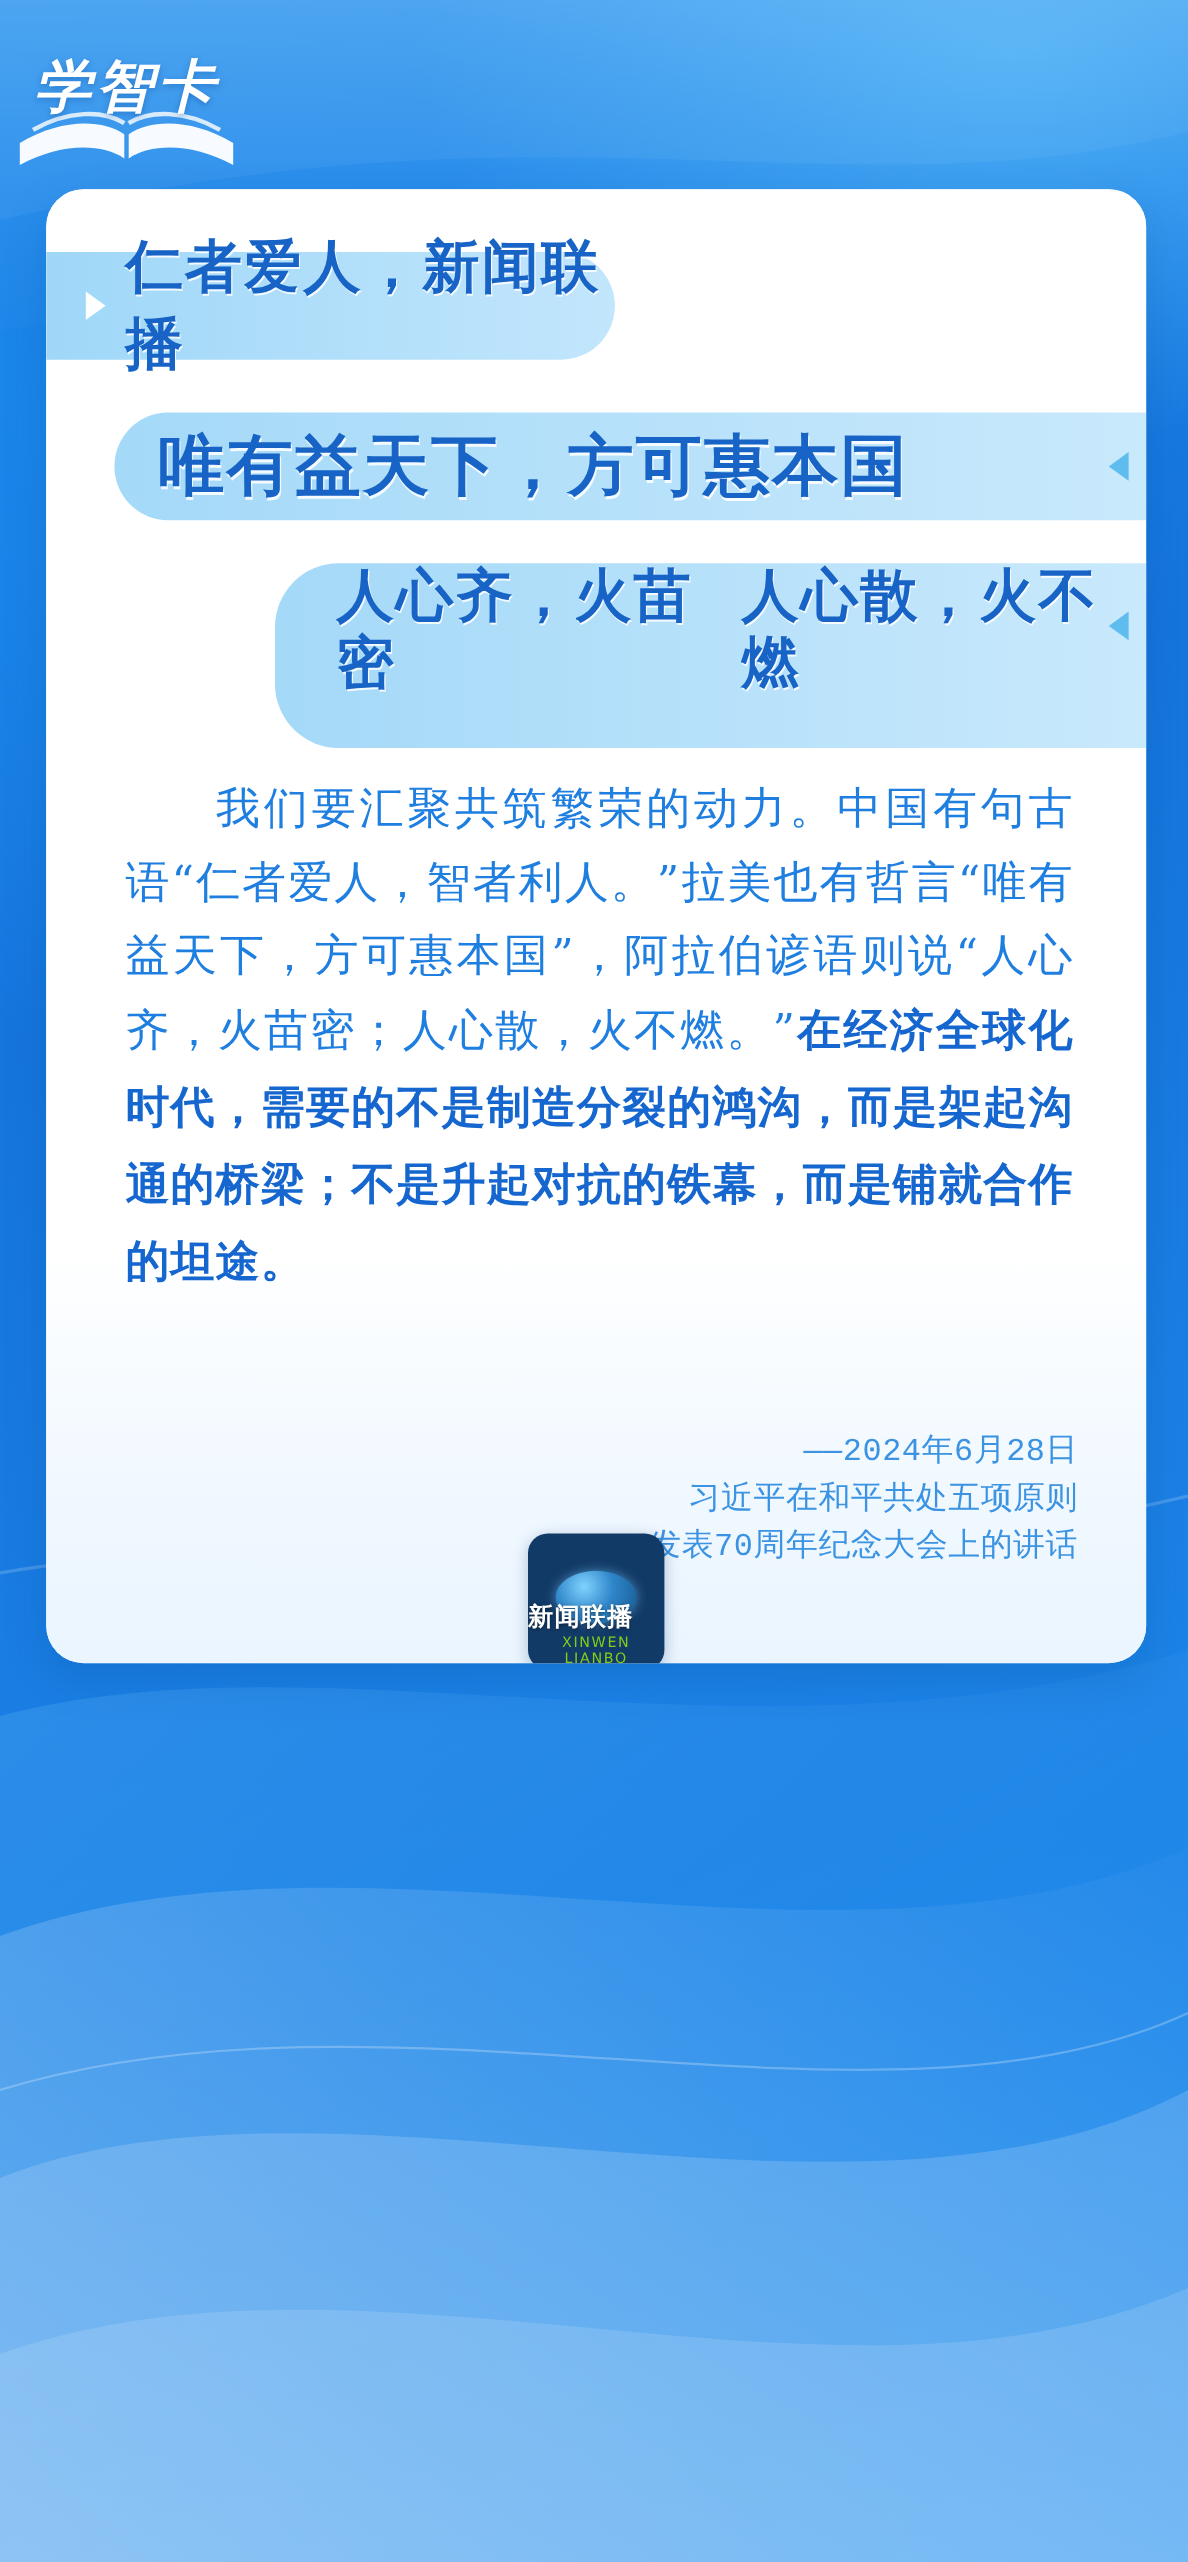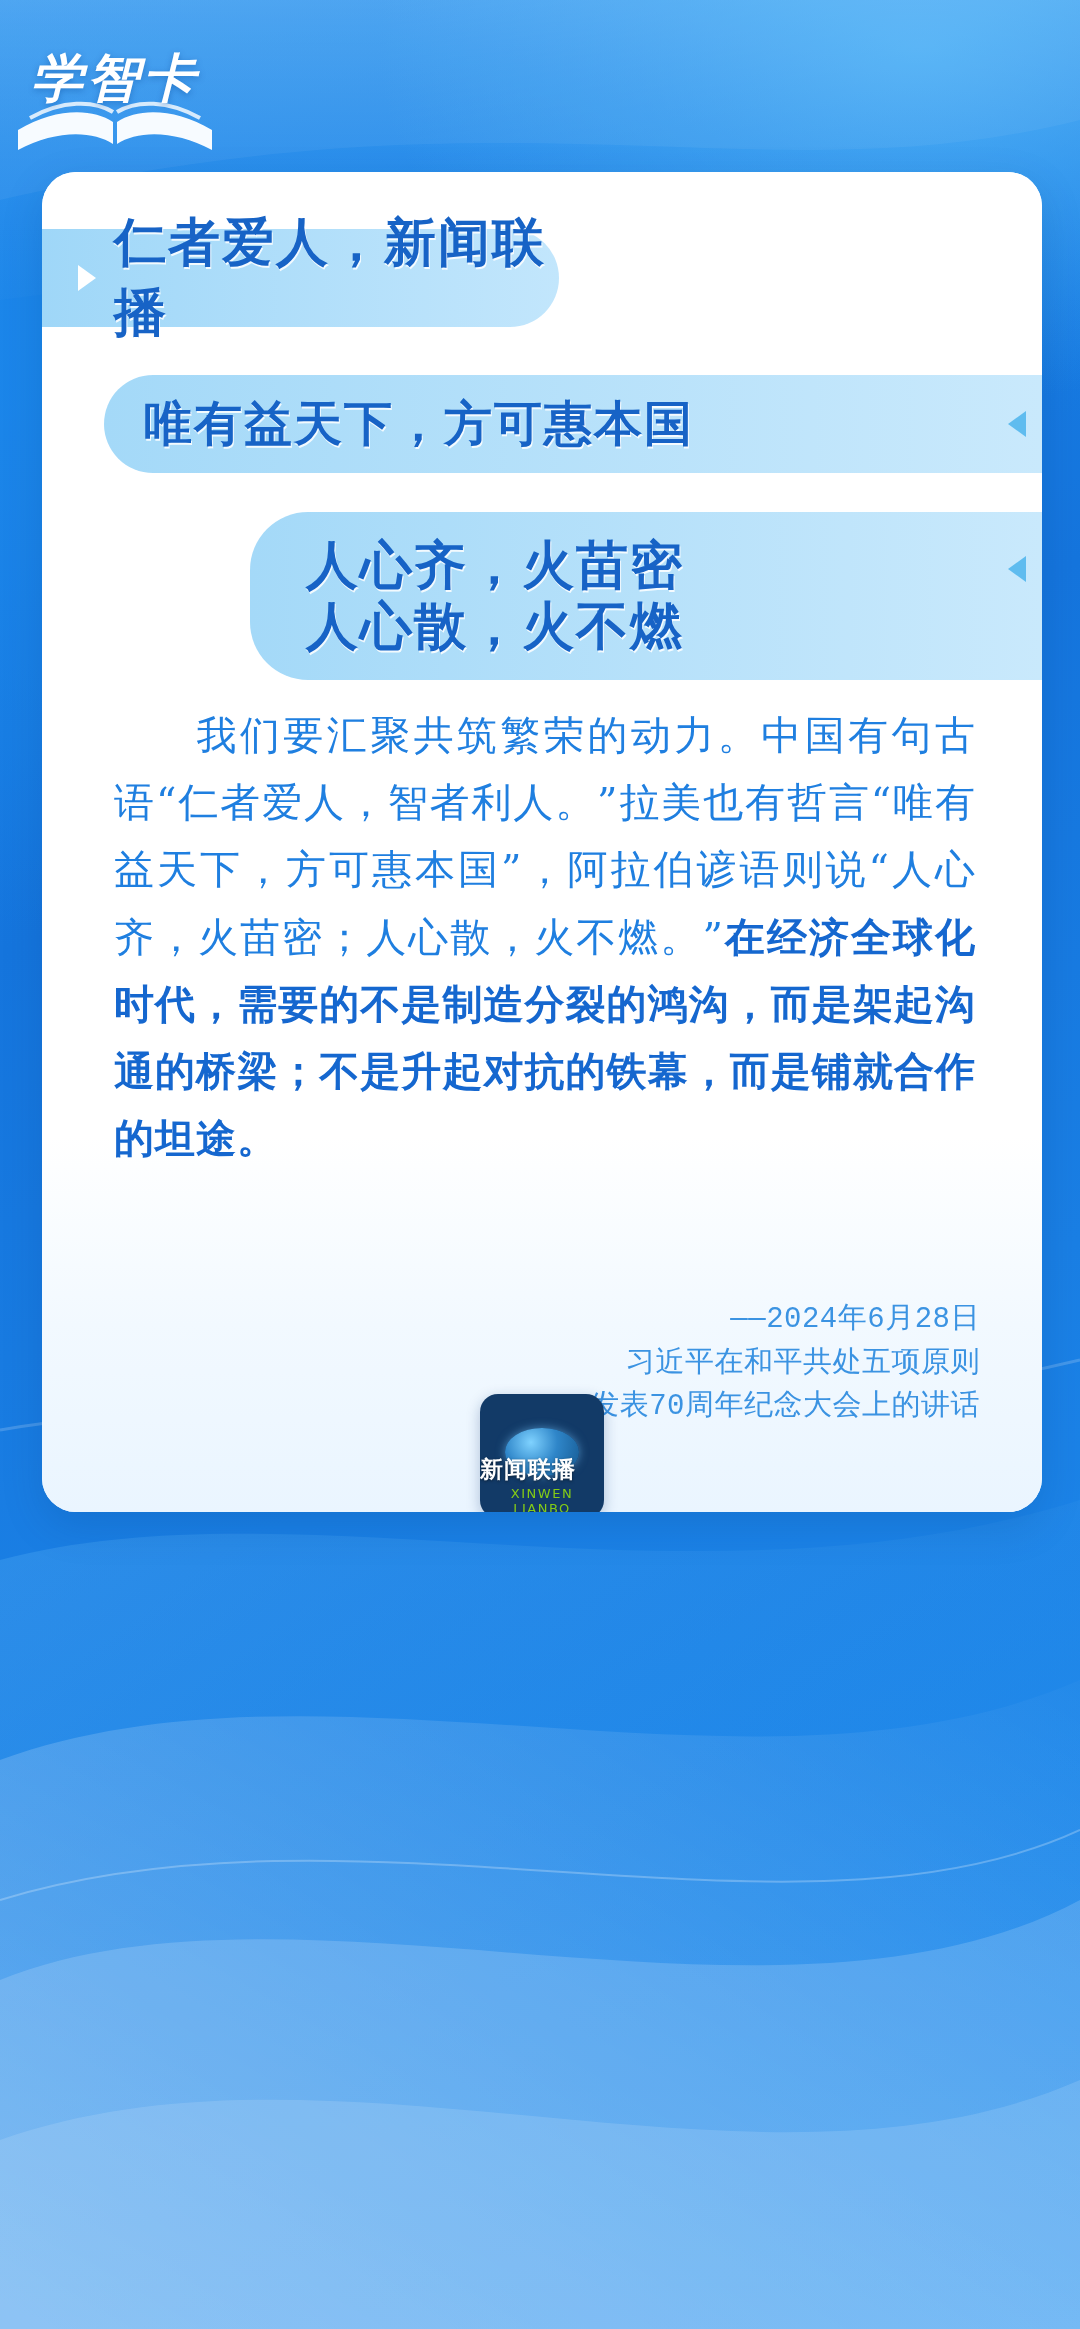--- a/index.html
+++ b/index.html
@@ -111,32 +111,32 @@
   .pill2 {
     left: 62px;
     top: 203px;
     width: 938px;
     height: 98px;
     border-radius: 49px 0 0 49px;
     padding-left: 40px;
     box-sizing: border-box;
     background: linear-gradient(90deg, #a4d9f8 0%, #c9e9fc 100%);
   }
-  .pill2 .ptext { font-size: 48px; }
+  .pill2 .ptext { font-size: 60px; }
 
   .pill3 {
     left: 208px;
     top: 340px;
     width: 792px;
     height: 168px;
     border-radius: 58px 0 0 58px;
     padding-left: 56px;
     box-sizing: border-box;
     background: linear-gradient(90deg, #a4d9f8 0%, #c9e9fc 100%);
-    flex-direction: column;
+    flex-direction: row;
     justify-content: center;
     align-items: flex-start;
   }
   .pill3 .ptext {
     font-size: 52px;
     line-height: 1.18;
   }
 
   .arrow-left {
     width: 0; height: 0;
@@ -165,21 +165,21 @@
     width: 862px;
     font-family: "DejaVu Serif", serif;
     font-size: 40px;
     line-height: 1.68;
     color: #1f7fe0;
     text-align: justify;
     letter-spacing: 1px;
   }
   .quote-body .indent { display: inline-block; width: 2em; }
   .quote-body .bold-part {
-    font-family: Liberation Serif, serif;
+    font-family: Liberation Mono, monospace;
     font-weight: bold;
     color: #1567cf;
   }
 
   
   .source {
     position: absolute;
     right: 62px;
     top: 1126px;
     width: 560px;

